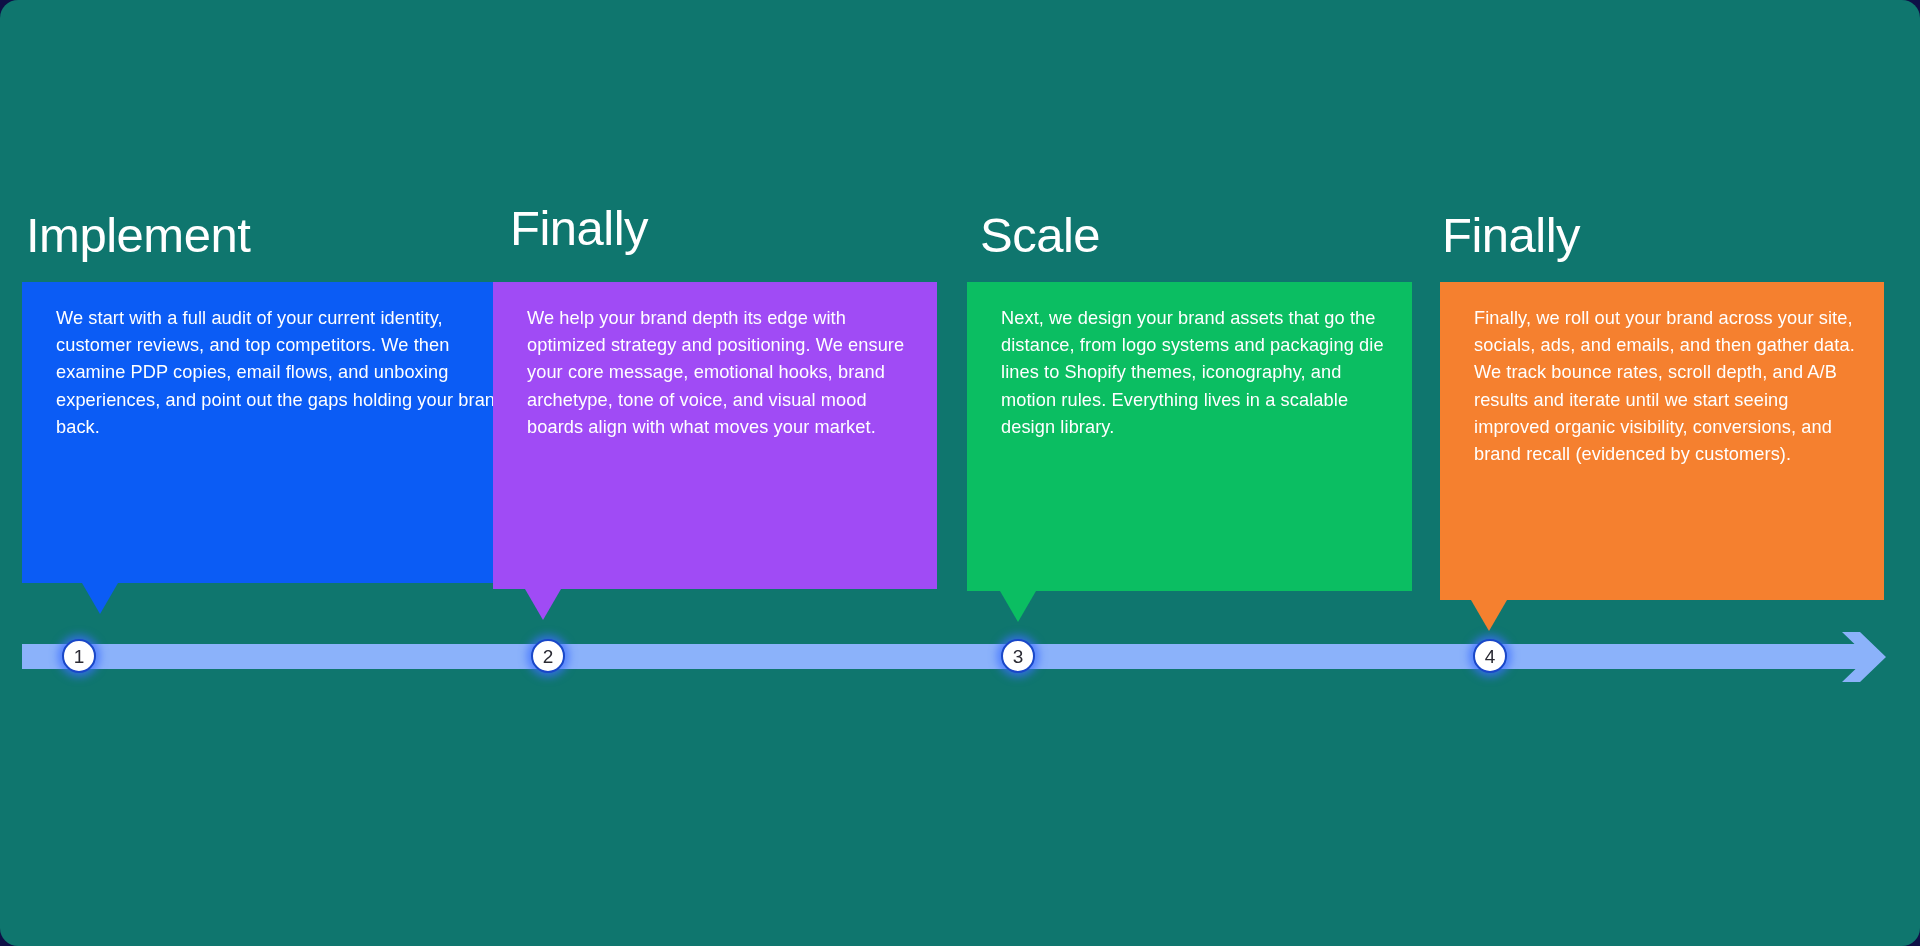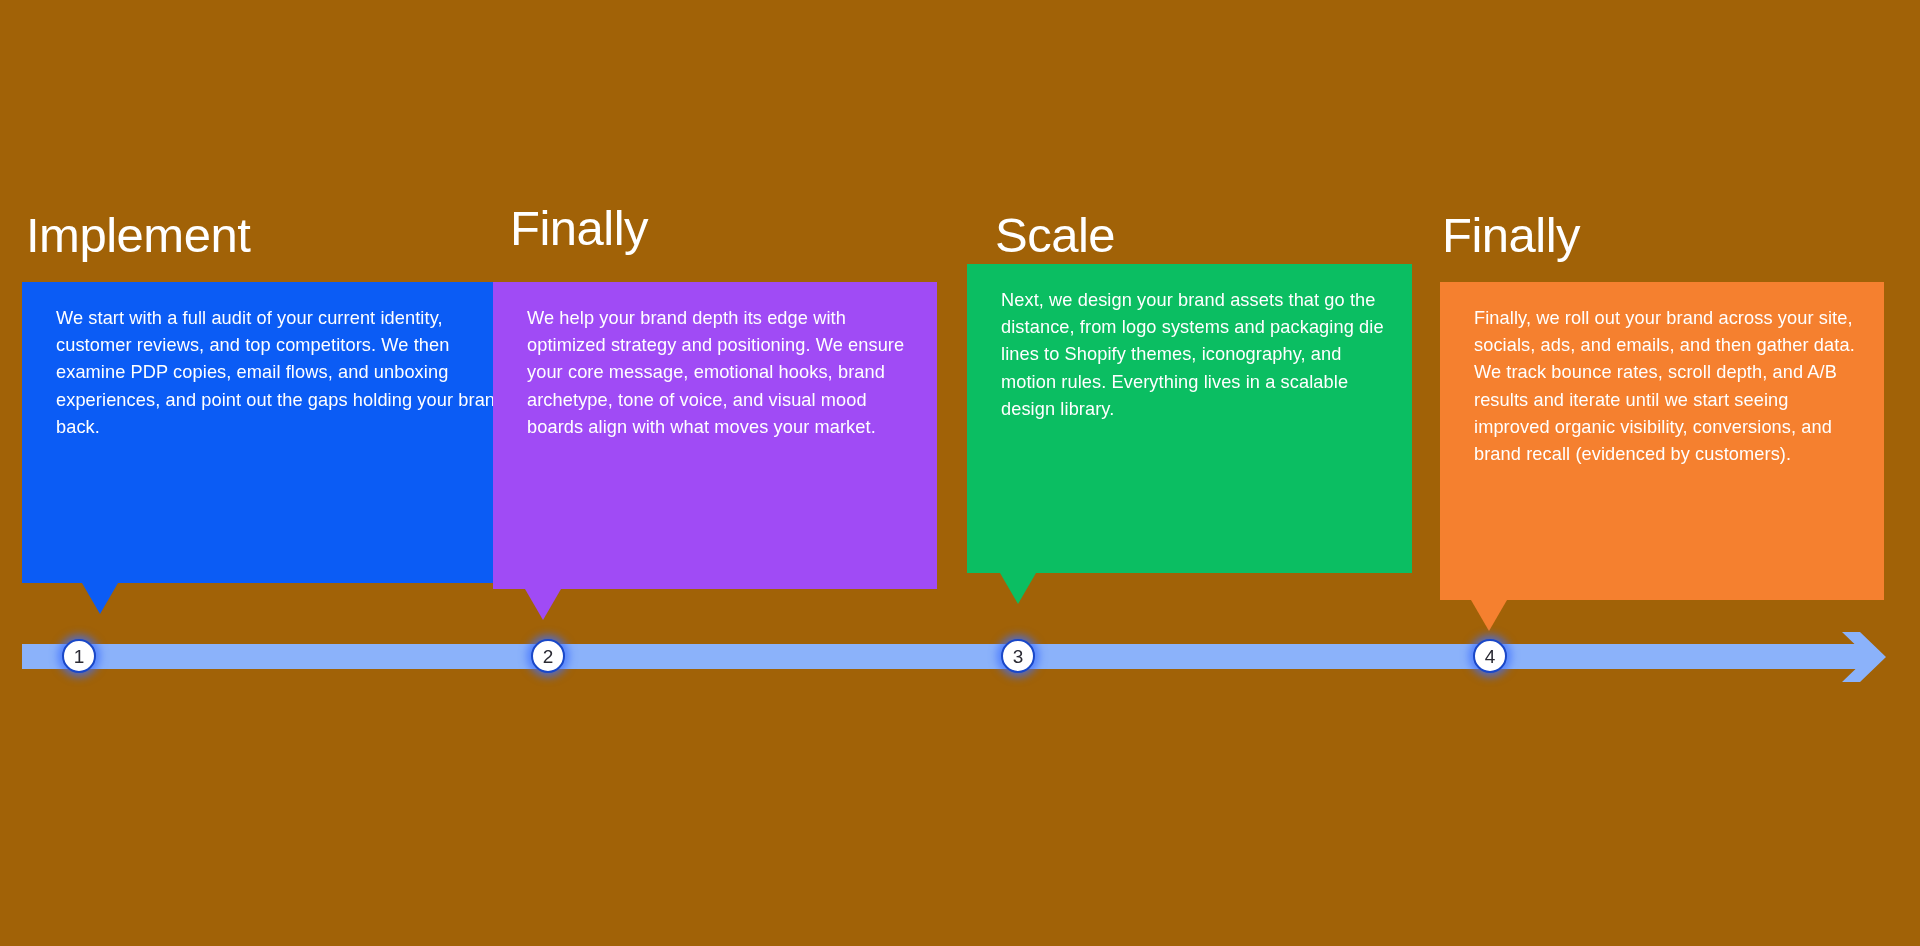--- a/index.html
+++ b/index.html
@@ -2,21 +2,21 @@
 <html><head>
 <meta charset="utf-8">
 <style>
   * { margin:0; padding:0; box-sizing:border-box; }
   html, body {
     width:1920px; height:946px;
     background:#0E1046;
     font-family:"Liberation Sans", sans-serif;
     overflow:hidden;
   }
-  #stage { position:relative; width:1920px; height:946px; background:#a16207; }
+  #stage { position:relative; width:1920px; height:946px; background:#0f766e;border-radius:18px; }
 
   .step { position:absolute; top:0; }
 
   .step-title {
     position:absolute;
     color:#ffffff;
     font-size:49px;
     font-weight:400;
     letter-spacing:-0.5px;
     white-space:nowrap;
@@ -90,22 +90,22 @@
   <div class="step">
     <div class="step-title" style="left:510px; top:204px;">Finally</div>
     <div class="card" style="left:493px; top:282px; width:444px; height:307px;">
       <div class="card-body" style="background:#A04BF5;"></div>
       <div class="card-text">We help your brand depth its edge with optimized strategy and positioning. We ensure your core message, emotional hooks, brand archetype, tone of voice, and visual mood boards align with what moves your market.</div>
       <div class="tail" style="left:32px; top:307px; border-top:31px solid #A04BF5;"></div>
     </div>
   </div>
 
   <div class="step">
-    <div class="step-title" style="left:980px; top:211px;margin-left:15px;">Scale</div>
-    <div class="card" style="left:967px; top:264px; width:445px; height:309px;">
+    <div class="step-title" style="left:980px; top:211px;">Scale</div>
+    <div class="card" style="left:967px; top:282px; width:445px; height:309px;">
       <div class="card-body" style="background:#0BBE62;"></div>
       <div class="card-text">Next, we design your brand assets that go the distance, from logo systems and packaging die lines to Shopify themes, iconography, and motion rules. Everything lives in a scalable design library.</div>
       <div class="tail" style="left:33px; top:309px; border-top:31px solid #0BBE62;"></div>
     </div>
   </div>
 
   <div class="step">
     <div class="step-title" style="left:1442px; top:211px;">Finally</div>
     <div class="card" style="left:1440px; top:282px; width:444px; height:318px;padding-left:26px;">
       <div class="card-body" style="background:#F5802F;"></div>

